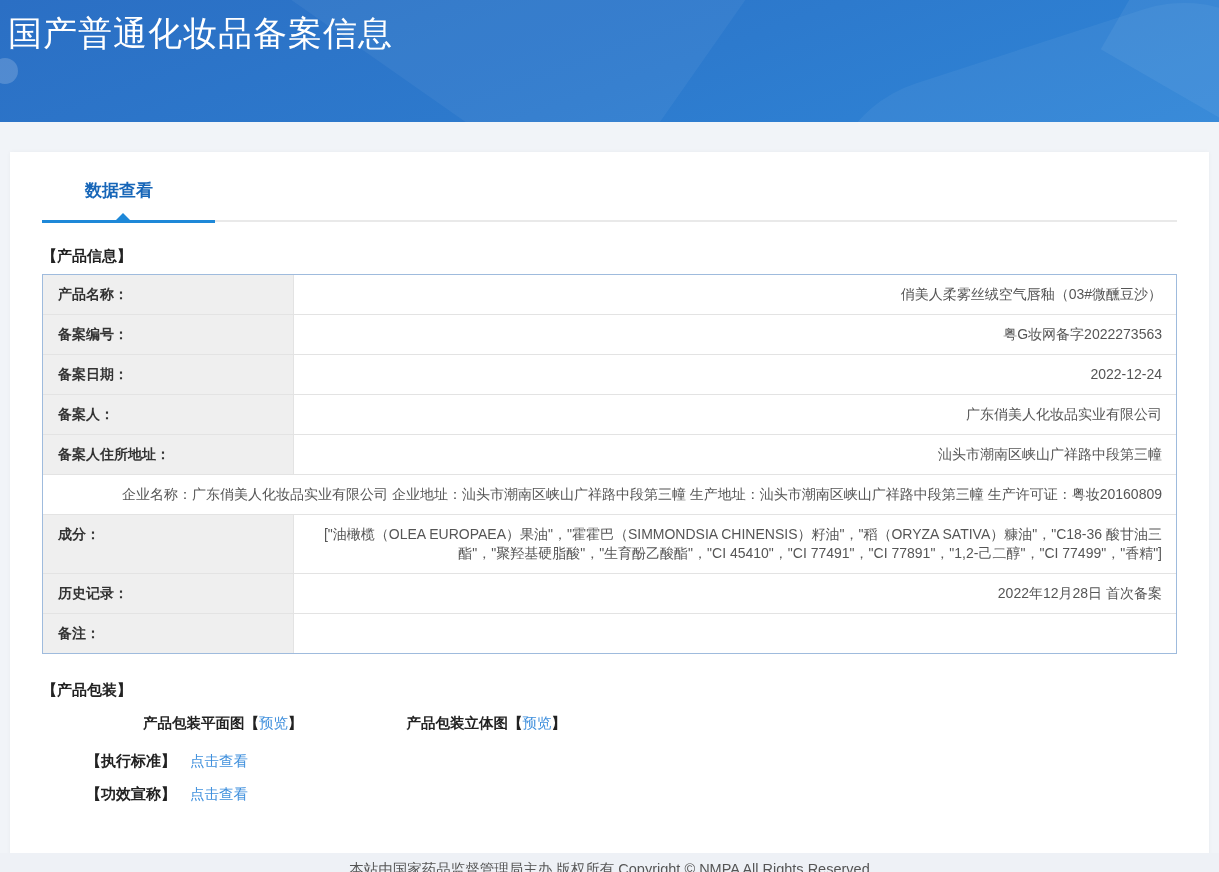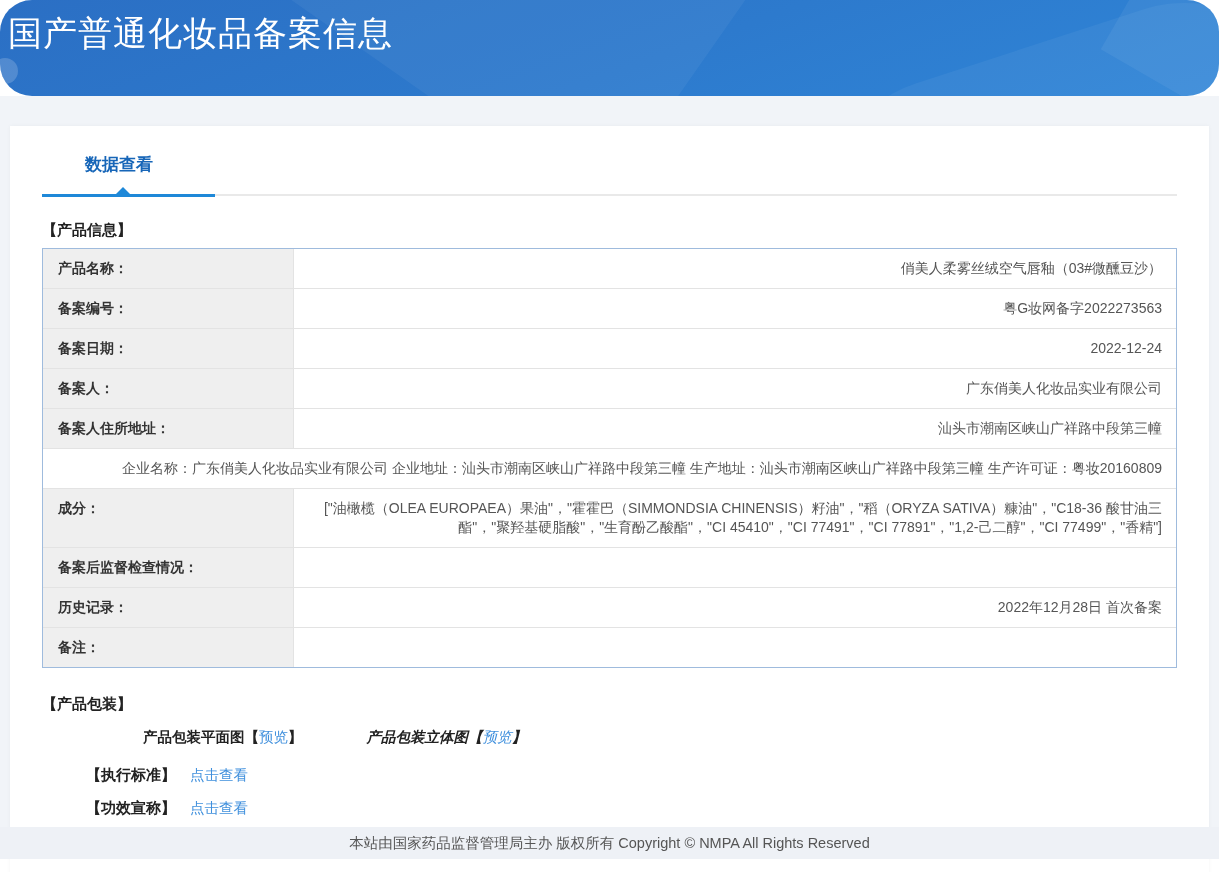--- a/index.html
+++ b/index.html
@@ -1,22 +1,22 @@
 <!DOCTYPE html>
 <html><head>
 <meta charset="utf-8">
 <style>
   * { margin:0; padding:0; box-sizing:border-box; }
   html,body { width:1219px; height:872px; overflow:hidden; background:#fff;
     font-family:"Liberation Sans","DejaVu Sans",sans-serif; }
 
   
-  .header { position:relative; height:96px;
+  .header { position:relative; height:122px;
     background:linear-gradient(160deg,#2b6fc4 0%,#2d7acd 55%,#2f85d7 100%);
-    overflow:hidden;border-radius:32px; }
+    overflow:hidden; }
   .header .deco1 { position:absolute; width:420px; height:300px; left:300px; top:-180px;
     background:rgba(255,255,255,0.05); transform:rotate(35deg); border-radius:40px; }
   .header .deco2 { position:absolute; width:500px; height:260px; left:820px; top:40px;
     background:rgba(255,255,255,0.05); transform:rotate(-18deg); border-radius:130px; }
   .header .deco3 { position:absolute; width:26px; height:26px; left:-8px; top:58px;
     background:rgba(255,255,255,0.18); border-radius:50%; }
   .header .deco4 { position:absolute; width:160px; height:160px; left:1130px; top:-60px;
     background:rgba(255,255,255,0.06); transform:rotate(30deg); }
   .header h1 { position:relative; color:#ffffff; font-size:34px; font-weight:500;
     letter-spacing:1px; padding:11px 0 0 8px; z-index:2; }
@@ -49,21 +49,21 @@
   .info-label { width:251px; min-height:39px; background:#efefef; padding:10px 10px 10px 15px;
     font-size:14px; font-weight:bold; color:#333; line-height:19px;
     border-right:1px solid #e3e3e3; }
   .info-value { flex:1; padding:10px 14px 10px 12px; font-size:14px; color:#555;
     line-height:19px;text-align:right; }
 
   
   .st-packaging { margin-top:27px; }
   .packaging-line { margin:14px 0 0 101px; display:flex; align-items:flex-end; font-size:14.5px; }
   .pack-item { display:flex; align-items:center; }
-  .pack-item + .pack-item { margin-left:64px;font-style:italic; }
+  .pack-item + .pack-item { margin-left:104px; }
   .pack-label { font-weight:bold; color:#222; }
   .bracket { font-weight:bold; color:#222; }
   a.link { color:#4090dd; text-decoration:none; cursor:pointer; font-size:14.5px; }
   .inline-section { margin-top:19px; display:flex; align-items:center; }
   .inline-section .section-title { margin-right:14px;margin-left:44px; }
   .inline-gap { margin-top:14px; }
 
   
   .footer { height:32px; background:#eef1f6; display:flex; align-items:center;
     justify-content:center; font-size:14.5px; color:#555; }
@@ -113,24 +113,20 @@
         <div class="info-value">汕头市潮南区峡山广祥路中段第三幢</div>
       </div>
       <div class="info-row">
         <div class="info-value">企业名称：广东俏美人化妆品实业有限公司 企业地址：汕头市潮南区峡山广祥路中段第三幢 生产地址：汕头市潮南区峡山广祥路中段第三幢 生产许可证：粤妆20160809</div>
       </div>
       <div class="info-row">
         <div class="info-label">成分：</div>
         <div class="info-value">["油橄榄（OLEA EUROPAEA）果油"，"霍霍巴（SIMMONDSIA CHINENSIS）籽油"，"稻（ORYZA SATIVA）糠油"，"C18-36 酸甘油三酯"，"聚羟基硬脂酸"，"生育酚乙酸酯"，"CI 45410"，"CI 77491"，"CI 77891"，"1,2-己二醇"，"CI 77499"，"香精"]</div>
       </div>
       <div class="info-row">
-        <div class="info-label">备案后监督检查情况：</div>
-        <div class="info-value"></div>
-      </div>
-      <div class="info-row">
         <div class="info-label">历史记录：</div>
         <div class="info-value">2022年12月28日 首次备案</div>
       </div>
       <div class="info-row">
         <div class="info-label">备注：</div>
         <div class="info-value"></div>
       </div>
     </div>
 
     <div class="section-title st-packaging">【产品包装】</div>

